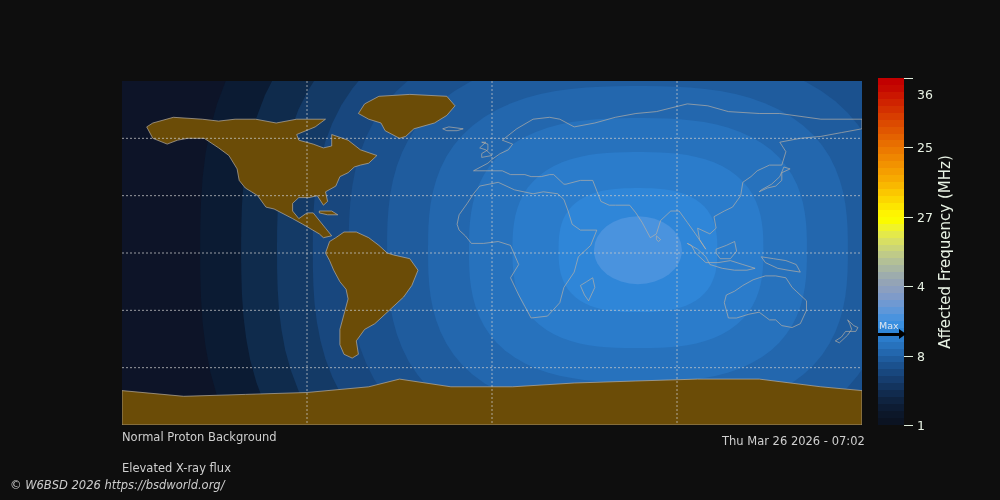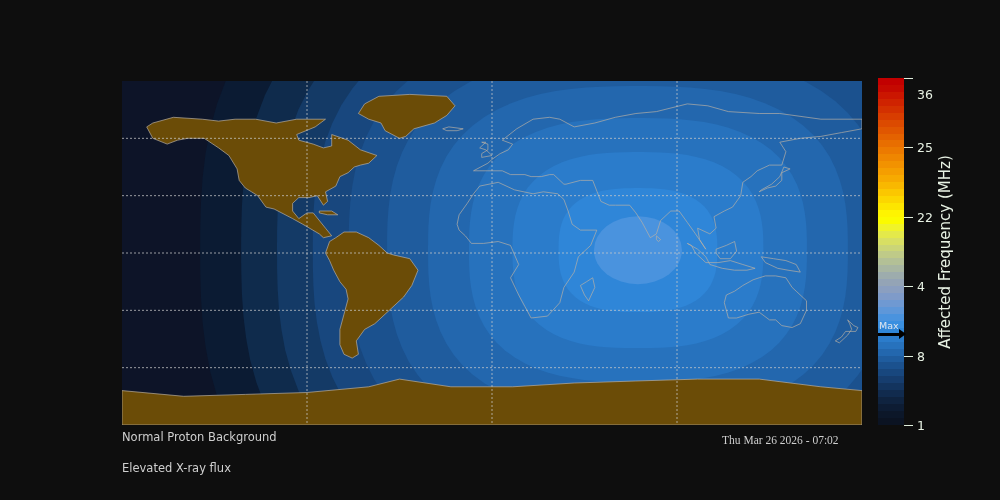--- a/index.html
+++ b/index.html
@@ -16,21 +16,21 @@
   #mapwrap{position:absolute;left:122px;top:81px;width:740px;height:344px;
            overflow:hidden;background:#0d1428;}
   #mapwrap svg{position:absolute;left:0;top:0;}
 
   .gridline{stroke:#c9c9c9;stroke-width:1;stroke-dasharray:2 2;opacity:.75;}
 
   
   .note{position:absolute;color:#cfcfcf;font-size:11.5px;text-align:right;}
   #note1{left:122px;top:430px;}
   #note2{left:122px;top:445px;margin-top:16px;}
-  #stamp{position:absolute;left:722px;top:434px;color:#cfcfcf;font-size:11.5px;font-family:Liberation Serif, serif;}
+  #stamp{position:absolute;left:722px;top:434px;color:#cfcfcf;font-size:11.5px;}
   #copy{position:absolute;left:10px;top:478px;color:#cdcdcd;font-size:11.5px;
         font-style:italic;}
 
   
   #cbar{position:absolute;left:878px;top:78px;width:26px;height:347px;}
   #cbar .seg{width:26px;}
   #cbticks{position:absolute;left:904px;top:78px;width:60px;height:347px;}
   .tick{position:absolute;left:0;height:1px;width:9px;background:#dfeedd;}
   .ticklab{position:absolute;left:13px;color:#e8f2e4;font-size:12.5px;
            transform:translateY(-50%);}
@@ -113,20 +113,21 @@
             <line y1="229.33333333333331" y2="229.33333333333331" x1="0" x2="740" class="gridline"></line>
             <line y1="286.6666666666667" y2="286.6666666666667" x1="0" x2="740" class="gridline"></line>
           </g>
       </g>
     </svg>
   </div>
 
   <div class="note" id="note1">Normal Proton Background</div>
   <div class="note" id="note2">Elevated X-ray flux</div>
   <div id="stamp">Thu Mar 26 2026 - 07:02</div>
+  <div id="copy">© W6BSD 2026 https://bsdworld.org/</div>
 
   <div id="cbar">
       <div class="seg" style="height: 6.94px; background: rgb(194, 0, 0);"></div>
       <div class="seg" style="height: 6.94px; background: rgb(197, 9, 0);"></div>
       <div class="seg" style="height: 6.94px; background: rgb(203, 22, 0);"></div>
       <div class="seg" style="height: 6.94px; background: rgb(207, 35, 0);"></div>
       <div class="seg" style="height: 6.94px; background: rgb(211, 48, 0);"></div>
       <div class="seg" style="height: 6.94px; background: rgb(216, 61, 0);"></div>
       <div class="seg" style="height: 6.94px; background: rgb(220, 74, 0);"></div>
       <div class="seg" style="height: 6.94px; background: rgb(224, 86, 0);"></div>
@@ -172,21 +173,21 @@
       <div class="seg" style="height: 6.94px; background: rgb(13, 28, 51);"></div>
       <div class="seg" style="height: 6.94px; background: rgb(12, 23, 41);"></div>
       <div class="seg" style="height: 6.94px; background: rgb(11, 19, 34);"></div>
     </div>
   <div id="cbticks">
       <div class="tick" style="top: 0px;"></div>
       <div class="ticklab" style="top: 16px;">36</div>
       <div class="tick" style="top: 69.4px;"></div>
       <div class="ticklab" style="top: 69.4px;">25</div>
       <div class="tick" style="top: 138.8px;"></div>
-      <div class="ticklab" style="top: 138.8px;">22</div>
+      <div class="ticklab" style="top: 138.8px;">27</div>
       <div class="tick" style="top: 208.2px;"></div>
       <div class="ticklab" style="top: 208.2px;">4</div>
       <div class="tick" style="top: 277.6px;"></div>
       <div class="ticklab" style="top: 277.6px;">8</div>
       <div class="tick" style="top: 347px;"></div>
       <div class="ticklab" style="top: 347px;">1</div>
     </div>
   <div id="maxmark" style="top: 321.737px;">
     <span class="mtxt">Max</span>
     <span class="arrow"></span>

